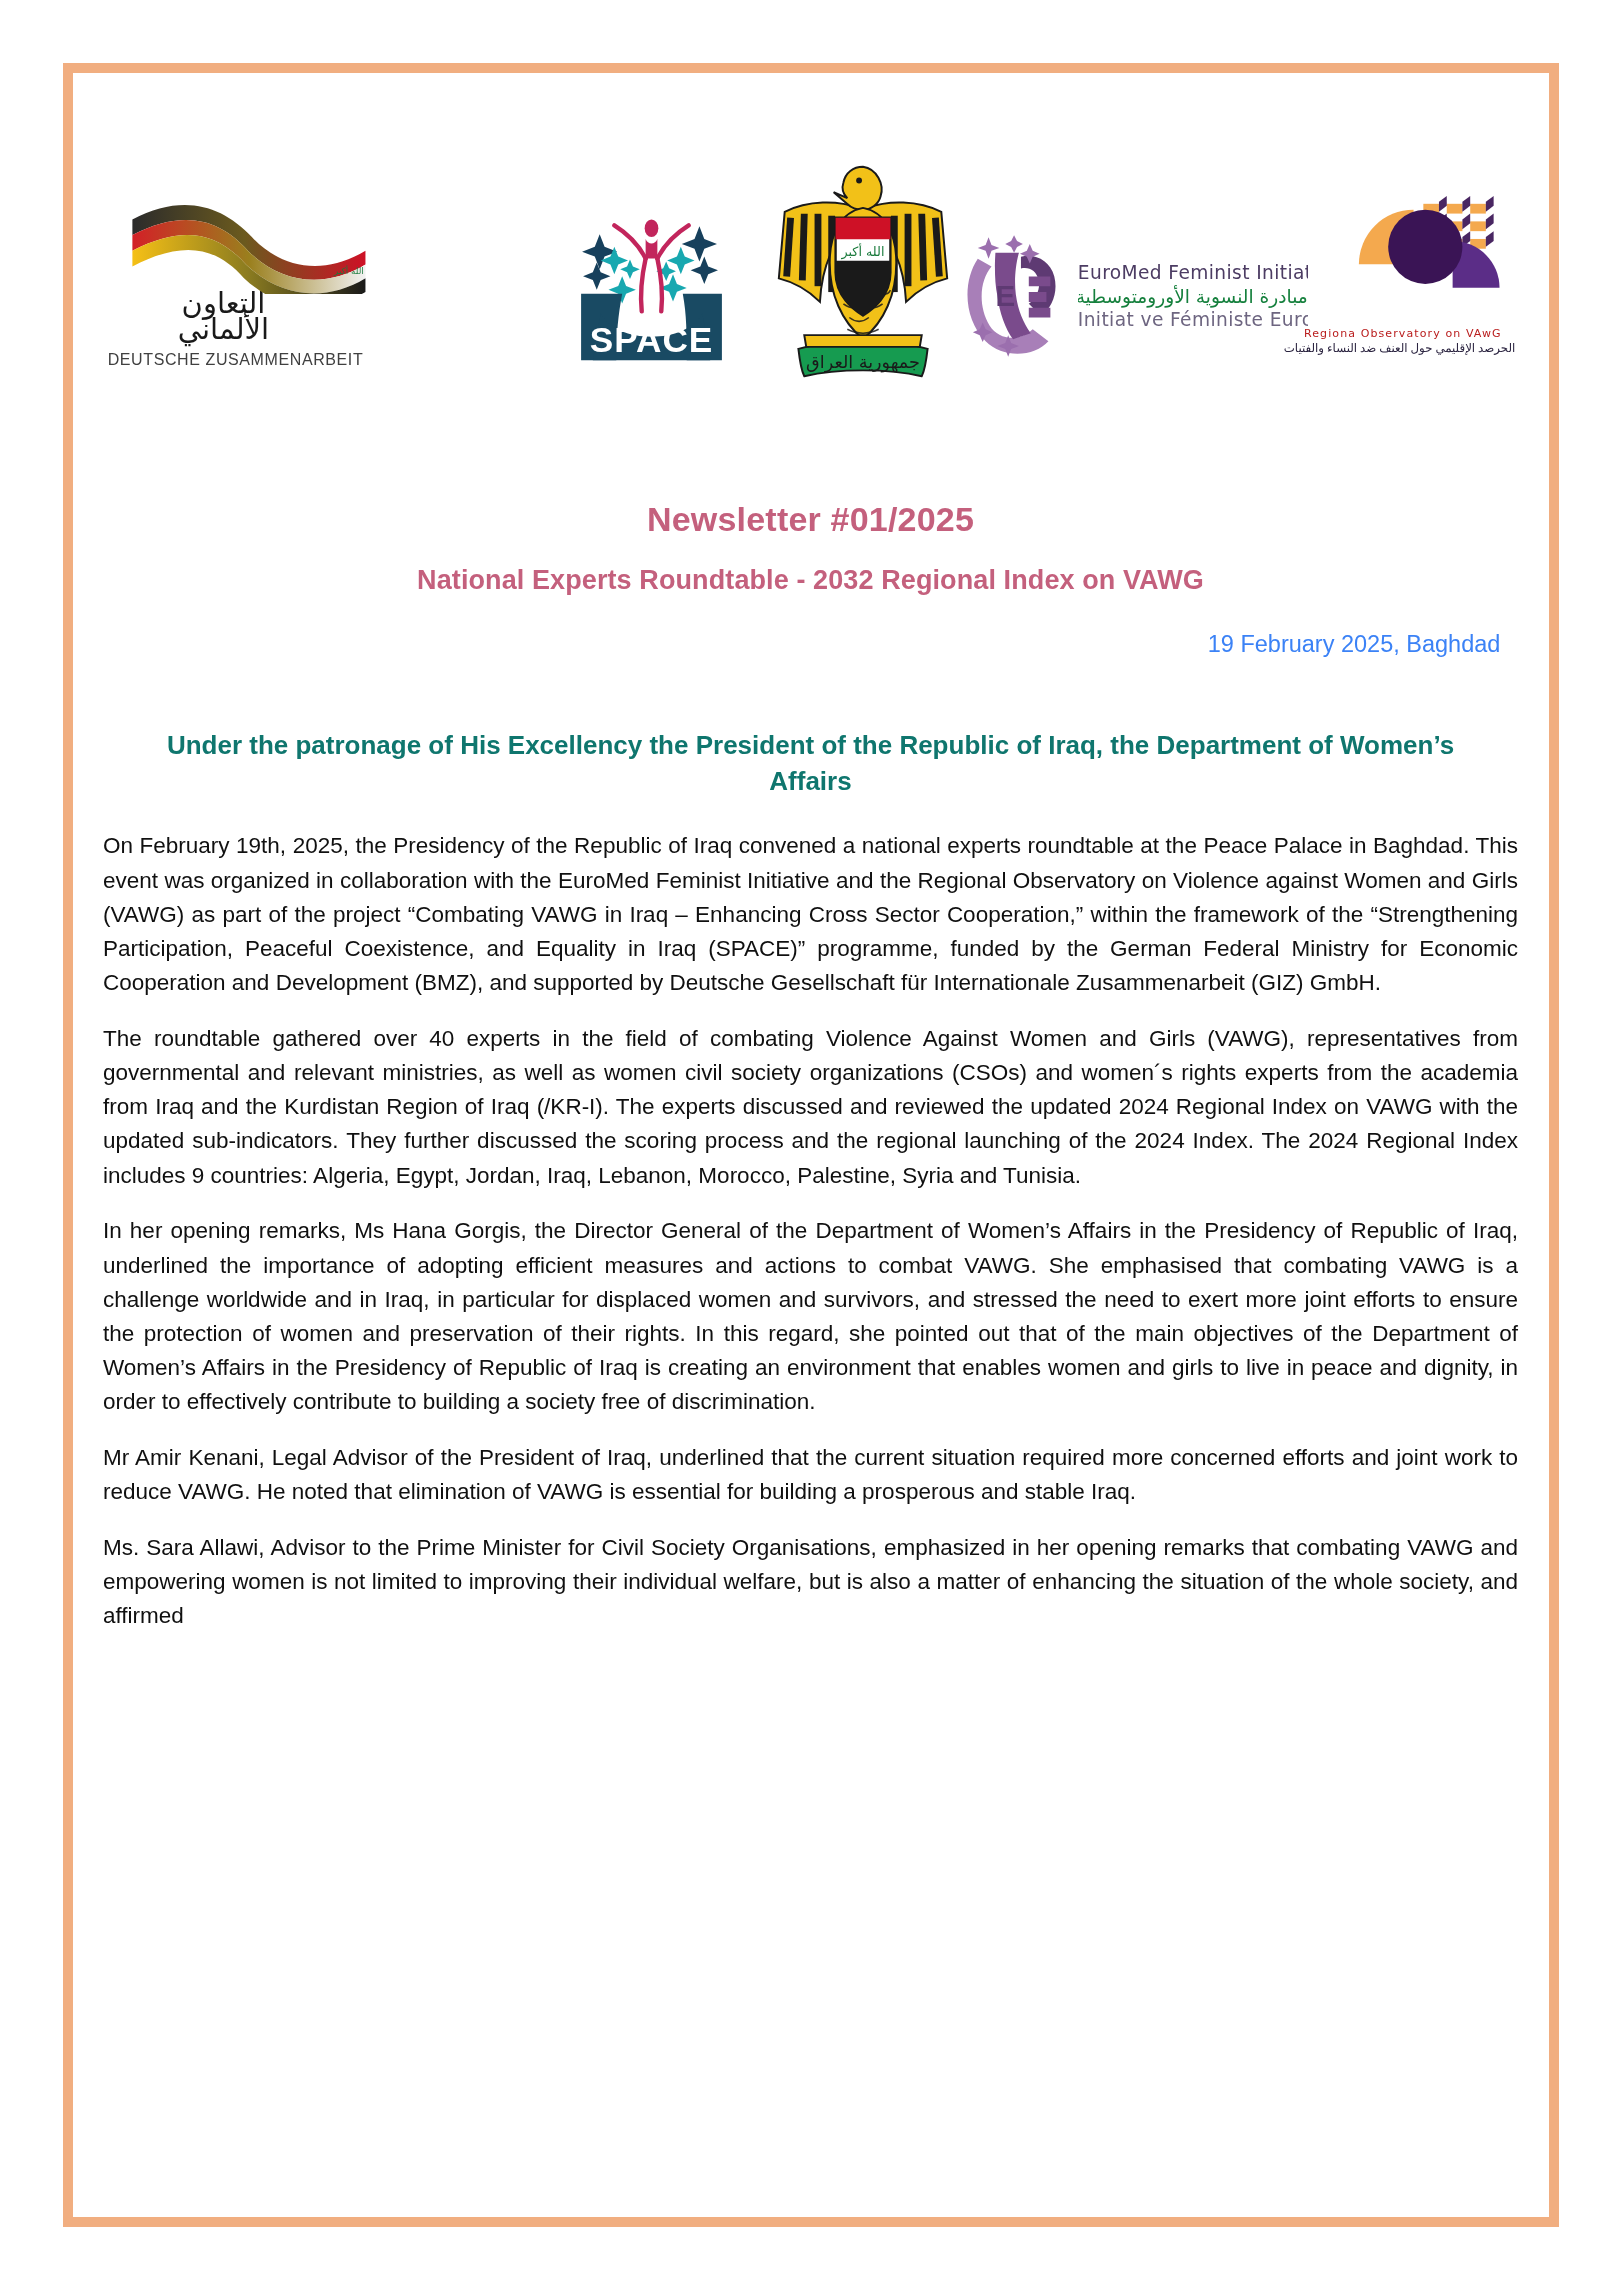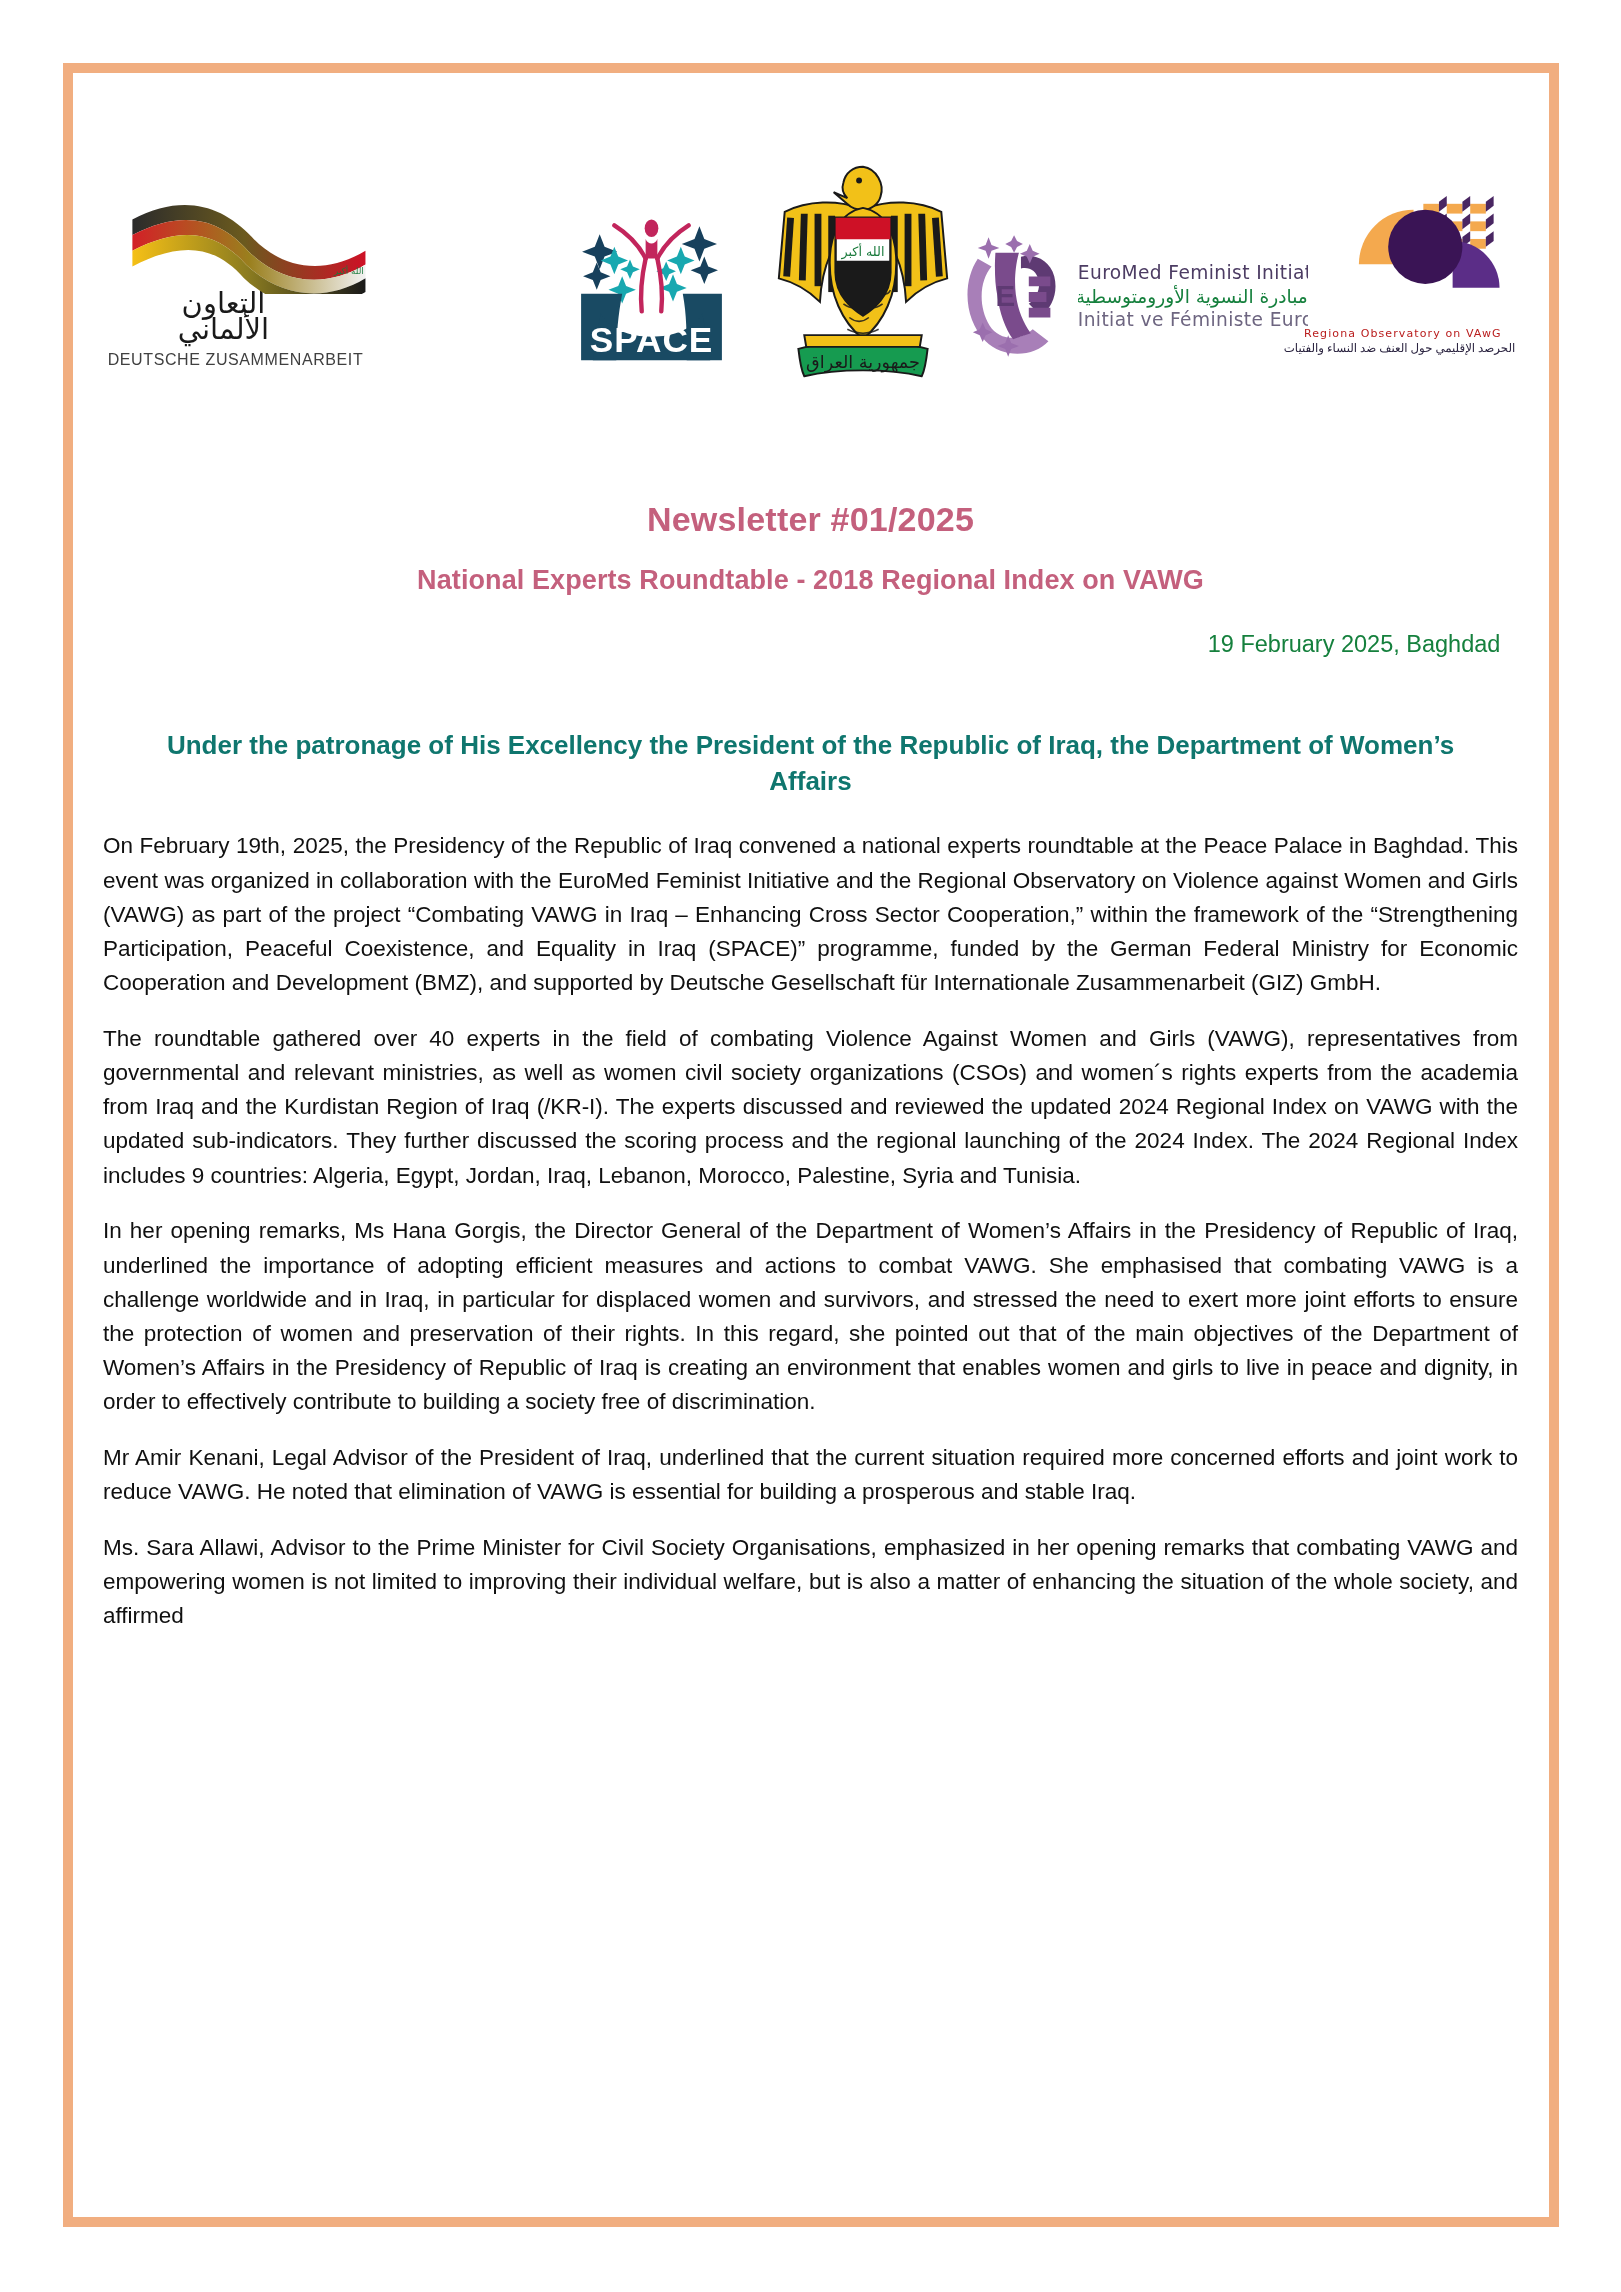--- a/index.html
+++ b/index.html
@@ -144,21 +144,21 @@
     font-size: 27px;
     font-weight: bold;
     margin-top: 25.5px;
     letter-spacing: 0.1px;
   }
   .dateline {
     text-align: right;
     font-size: 23.5px;
     margin-top: 35px;
     padding-right: 17.6px;
-    color: #15803d;
+    color: #3b82f6;
   }
 
   
   .patronage {
     text-align: center;
     font-weight: bold;
     font-size: 26px;
     line-height: 1.42;
     margin: 69px 41px 0 41px;
     color: #0f766e;
@@ -347,21 +347,21 @@
         </svg>
         <div class="ro-text">
           <div class="ro-l1">Regiona  Observatory on VAwG</div>
           <div class="ro-l2">الحرصد الإقليمي حول العنف ضد النساء والفتيات</div>
         </div>
       </div>
 
     </div>
 
     <div class="title-main">Newsletter #01/2025</div>
-    <div class="title-sub">National Experts Roundtable - 2018 Regional Index on VAWG</div>
+    <div class="title-sub">National Experts Roundtable - 2032 Regional Index on VAWG</div>
     <div class="dateline">19 February 2025, Baghdad</div>
 
     <div class="patronage">Under the patronage of His Excellency the President of the Republic of Iraq, the Department of Women’s Affairs</div>
 
     <div class="body-block">
       <p class="para">On February 19th, 2025, the Presidency of the Republic of Iraq convened a national experts roundtable at the Peace Palace in Baghdad. This event was organized in collaboration with the EuroMed Feminist Initiative and the Regional Observatory on Violence against Women and Girls (VAWG) as part of the project “Combating VAWG in Iraq – Enhancing Cross Sector Cooperation,” within the framework of the “Strengthening Participation, Peaceful Coexistence, and Equality in Iraq (SPACE)” programme, funded by the German Federal Ministry for Economic Cooperation and Development (BMZ), and supported by Deutsche Gesellschaft für Internationale Zusammenarbeit (GIZ) GmbH.</p>
       <p class="para">The roundtable gathered over 40 experts in the field of combating Violence Against Women and Girls (VAWG), representatives from governmental and relevant ministries, as well as women civil society organizations (CSOs) and women´s rights experts from the academia from Iraq and the Kurdistan Region of Iraq (/KR-I). The experts discussed and reviewed the updated 2024 Regional Index on VAWG with the updated sub-indicators. They further discussed the scoring process and the regional launching of the 2024 Index. The 2024 Regional Index includes 9 countries: Algeria, Egypt, Jordan, Iraq, Lebanon, Morocco, Palestine, Syria and Tunisia.</p>
       <p class="para">In her opening remarks, Ms Hana Gorgis, the Director General of the Department of Women’s Affairs in the Presidency of Republic of Iraq, underlined the importance of adopting efficient measures and actions to combat VAWG. She emphasised that combating VAWG is a challenge worldwide and in Iraq, in particular for displaced women and survivors, and stressed the need to exert more joint efforts to ensure the protection of women and preservation of their rights. In this regard, she pointed out that of the main objectives of the Department of Women’s Affairs in the Presidency of Republic of Iraq is creating an environment that enables women and girls to live in peace and dignity, in order to effectively contribute to building a society free of discrimination.</p>
       <p class="para">Mr Amir Kenani, Legal Advisor of the President of Iraq, underlined that the current situation required more concerned efforts and joint work to reduce VAWG. He noted that elimination of VAWG is essential for building a prosperous and stable Iraq.</p>
       <p class="para">Ms. Sara Allawi, Advisor to the Prime Minister for Civil Society Organisations, emphasized in her opening remarks that combating VAWG and empowering women is not limited to improving their individual welfare, but is also a matter of enhancing the situation of the whole society, and affirmed</p>

